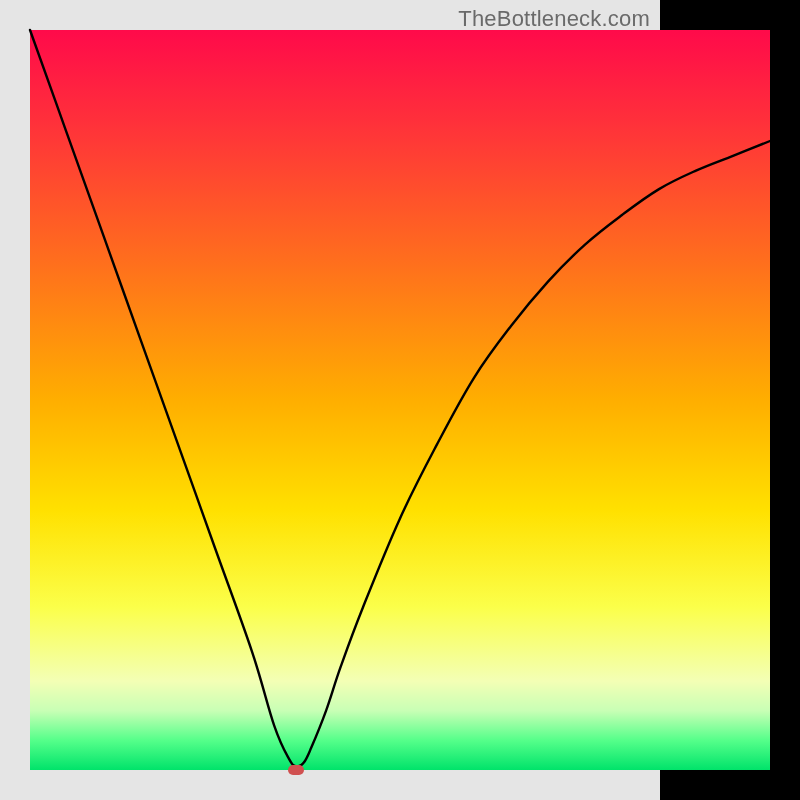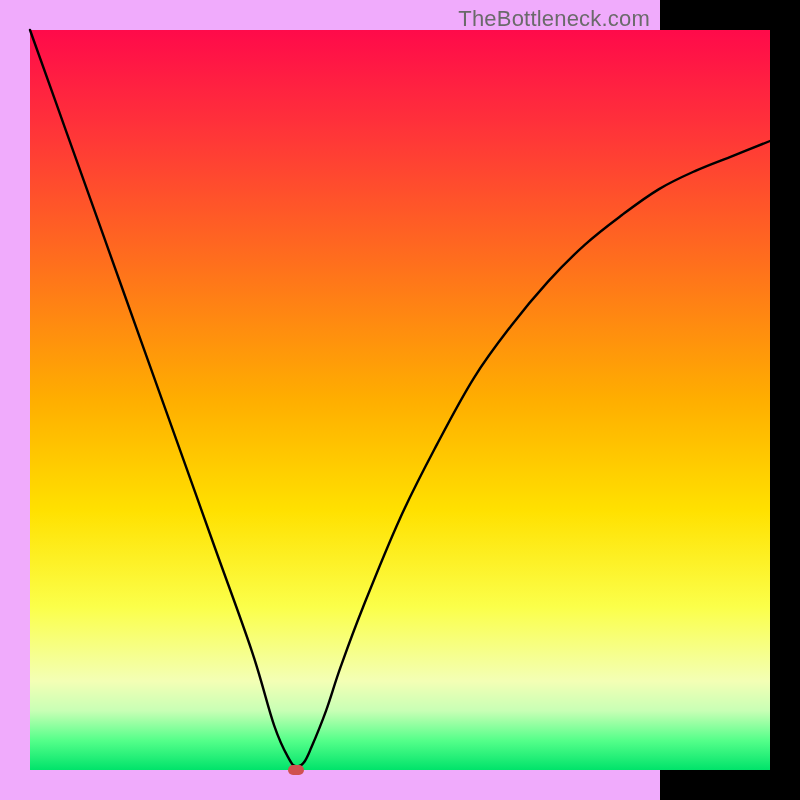--- a/index.html
+++ b/index.html
@@ -8,21 +8,21 @@
     width: 800px;
     height: 800px;
     background: #000;
     font-family: Arial, Helvetica, sans-serif;
     overflow: hidden;
   }
   .frame {
     position: relative;
     width: 660px;
     height: 800px;
-    background: #f0abfc;
+    background: #e5e5e5;
   }
   .plot {
     position: absolute;
     left: 30px;
     top: 30px;
     width: 740px;
     height: 740px;
     background: linear-gradient(to bottom,
       #ff0a4a 0%,
       #ff2f3b 12%,

